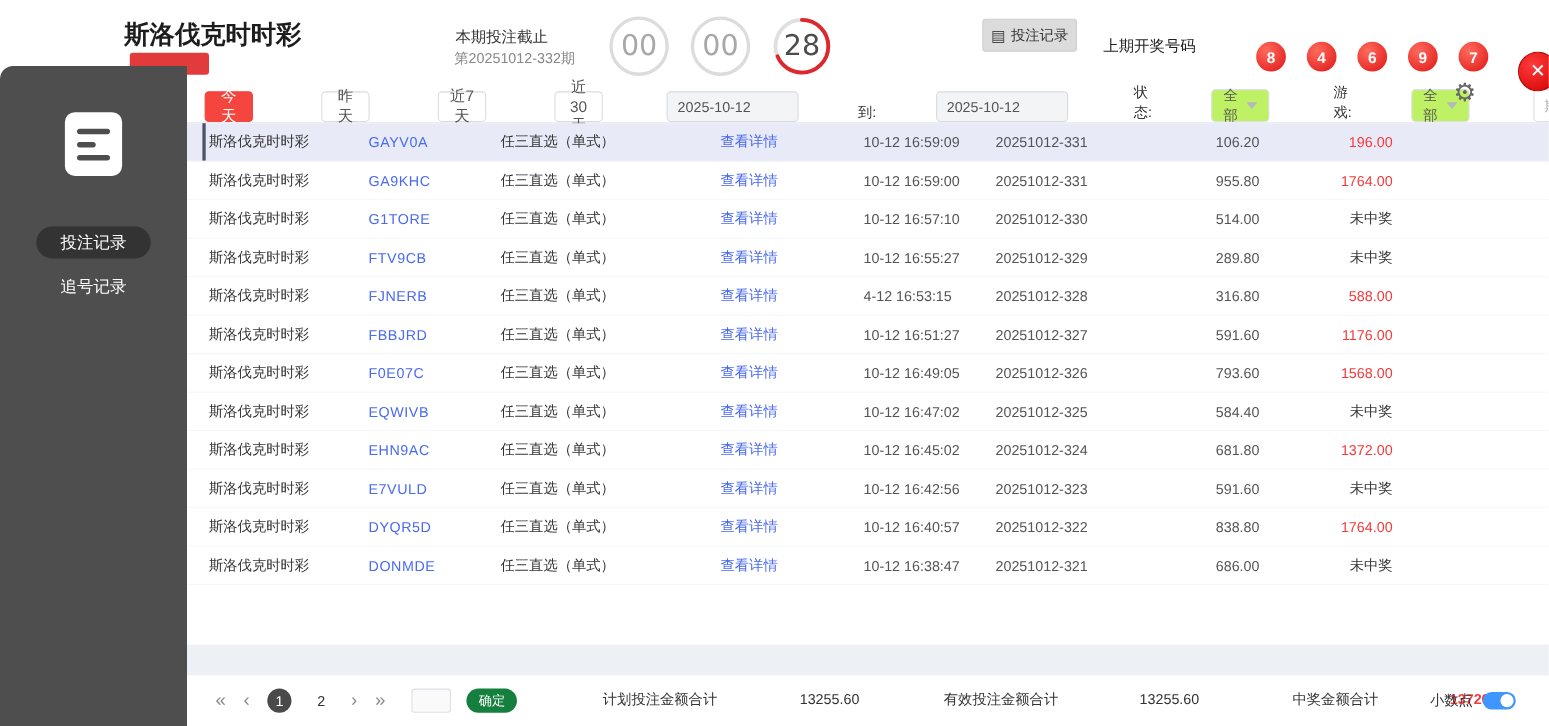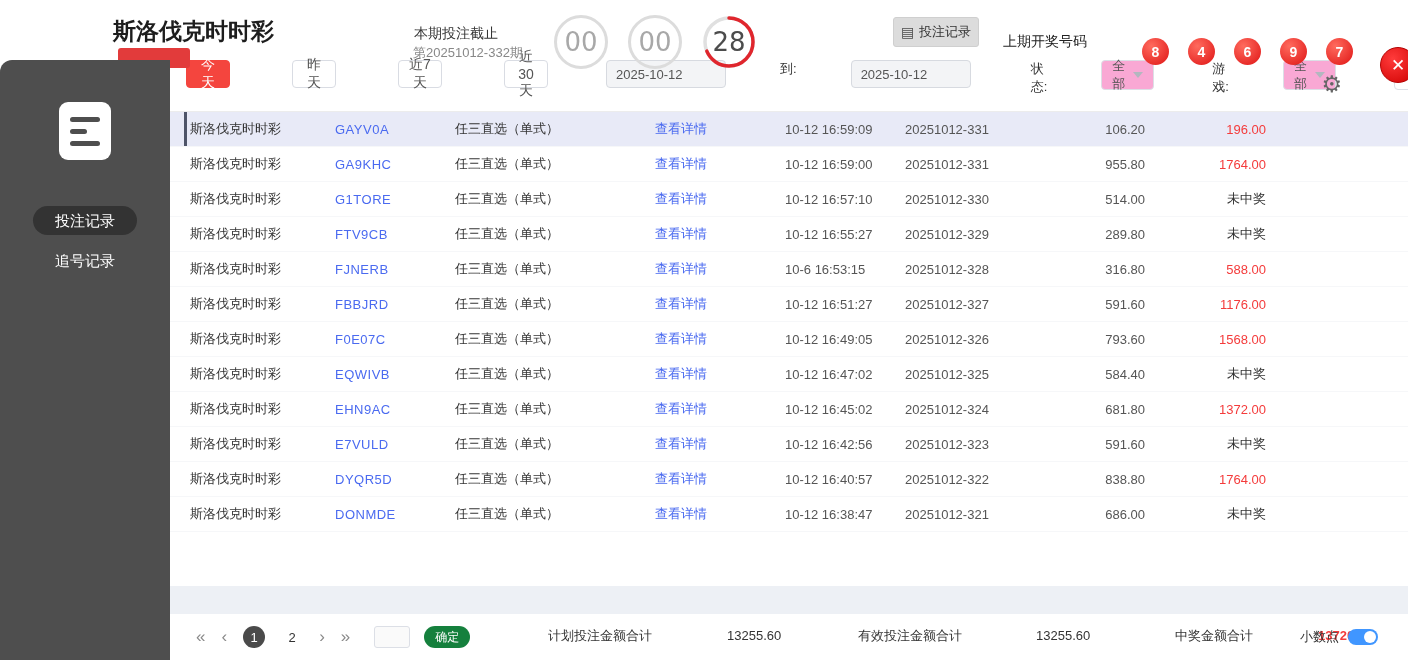--- a/index.html
+++ b/index.html
@@ -66,38 +66,38 @@
   .modal { position:absolute; left:170px; top:60px; width:1238px; height:600px; background:#fff; z-index:1; }
   .close-btn {
     position:absolute; left:1380px; top:47px; width:36px; height:36px; border-radius:50%;
     background:radial-gradient(circle at 35% 32%, #ff3b3b, #cf0000);
     border:1px solid #b30000; color:#fff; font-size:17px; font-weight:bold;
     display:flex; align-items:center; justify-content:center; z-index:5; cursor:pointer;
   }
 
   
   .filterbar {
-    position:relative; height:52px; display:flex; align-items:flex-start;
+    position:relative; height:52px; display:flex; align-items:flex-end;
     padding-left:16px; border-bottom:1px solid #ececec;gap:48px;
   }
   .filterbar > * { margin-right:14px; }
   .fbtn {
     height:28px; padding:0 10px; min-width:44px; border-radius:4px; font-size:14px;
     display:inline-flex; align-items:center; justify-content:center; cursor:pointer;
     background:#fff; border:1px solid #d9dce3; color:#555;
   }
   .fbtn.primary { background:#f4453e; border-color:#f4453e; color:#fff; }
   .date-input {
     width:120px; height:28px; border:1px solid #d7dae0; border-radius:4px;
     background:#f3f4f6; color:#555; font-size:13px; padding:0 9px;
     font-family:"Liberation Sans","DejaVu Sans",sans-serif;
   }
   .flabel { font-size:13px; color:#333; margin-right:6px; }
   .sel {
-    height:30px; border:1px solid #dcdfe6; border-radius:4px; background:#f9a8d4;
+    height:30px; border:1px solid #dcdfe6; border-radius:4px; background:#bef264;
     display:inline-flex; align-items:center; justify-content:space-between;
     padding:0 10px; font-size:13px; color:#555; cursor:pointer;
   }
   .sel.status { width:128px; margin-right:10px; }
   .sel.game { width:122px; margin-right:10px; }
   .caret { width:0; height:0; border-left:5px solid transparent; border-right:5px solid transparent; border-top:6px solid #b3b7bf; margin-left:8px; }
   .issue-input {
     width:128px; height:30px; border:1px solid #dcdfe6; border-radius:4px;
     padding:0 9px; font-size:13px; color:#a16207; 
     font-family:"Liberation Sans","DejaVu Sans",sans-serif;
@@ -274,21 +274,21 @@
       <div class="td c-amount">289.80</div>
       <div class="td c-status">未中奖</div>
       <div class="td c-op"></div>
     </div>
 
     <div class="trow">
       <div class="td c-game">斯洛伐克时时彩</div>
       <div class="td c-order">FJNERB</div>
       <div class="td c-play">任三直选（单式）</div>
       <div class="td c-detail"><span class="link">查看详情</span></div>
-      <div class="td c-time">10-6 16:53:15</div>
+      <div class="td c-time">4-12 16:53:15</div>
       <div class="td c-issue">20251012-328</div>
       <div class="td c-amount">316.80</div>
       <div class="td c-status win">588.00</div>
       <div class="td c-op"></div>
     </div>
 
     <div class="trow">
       <div class="td c-game">斯洛伐克时时彩</div>
       <div class="td c-order">FBBJRD</div>
       <div class="td c-play">任三直选（单式）</div>

